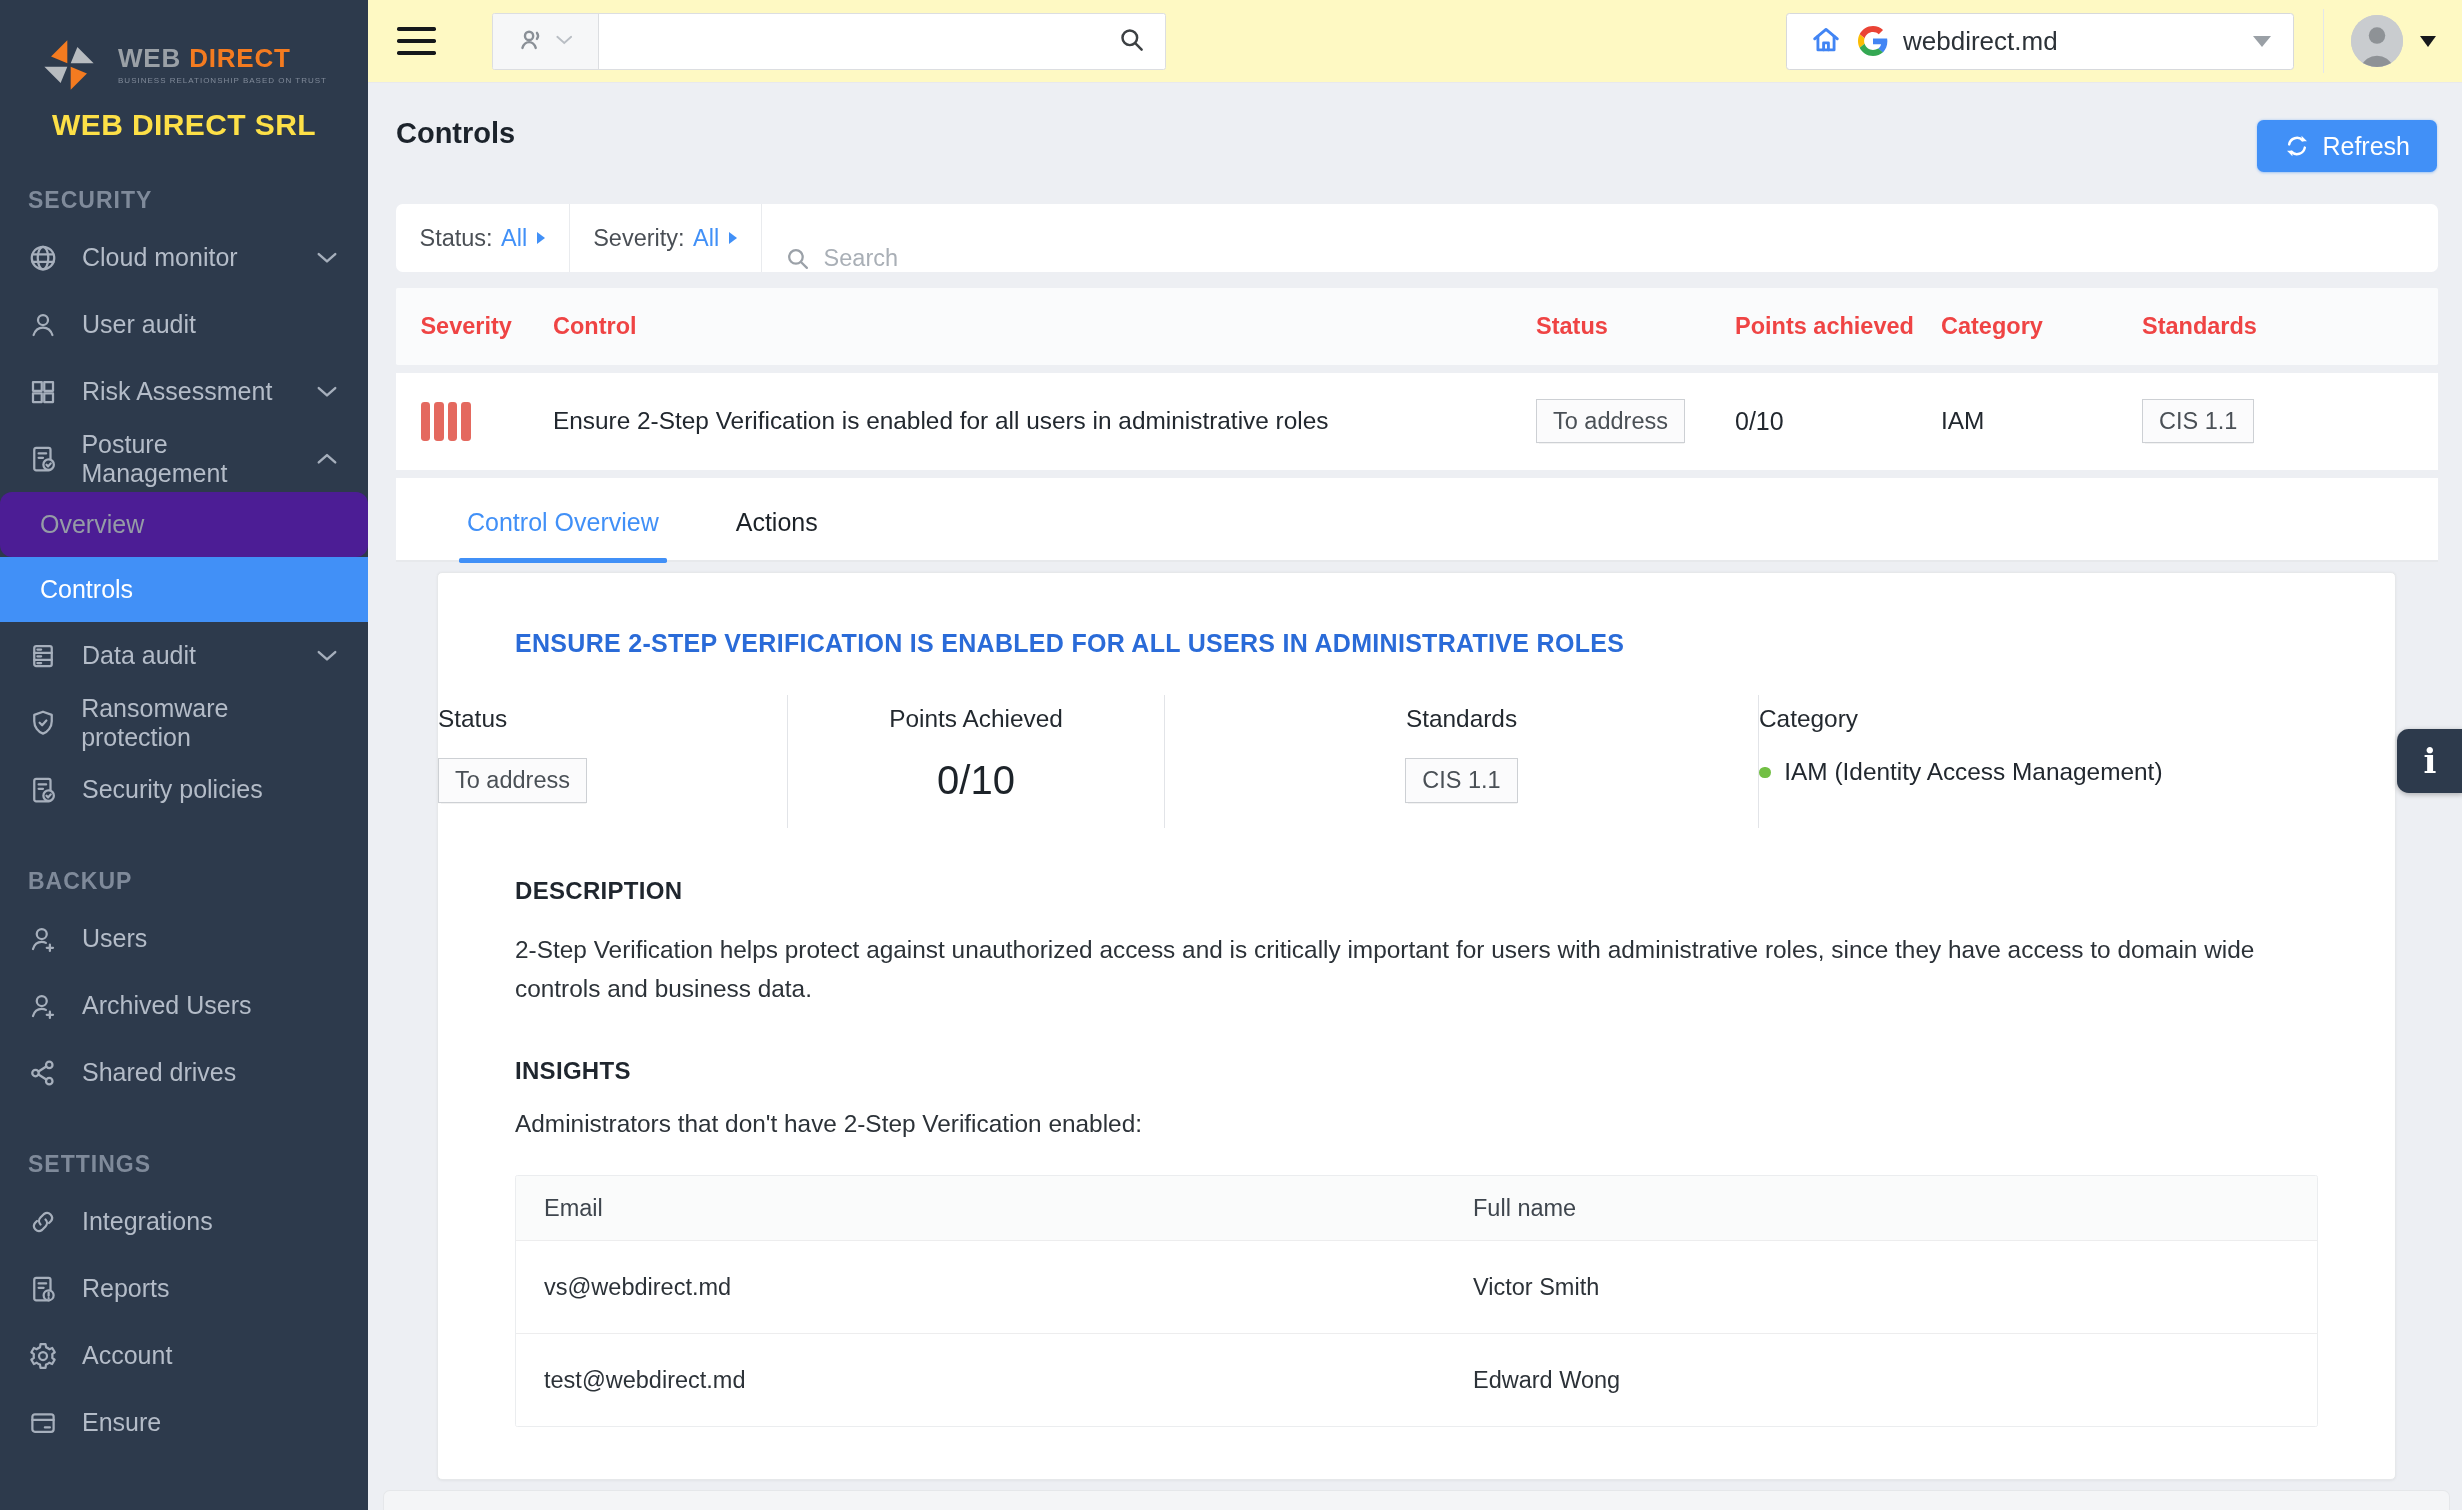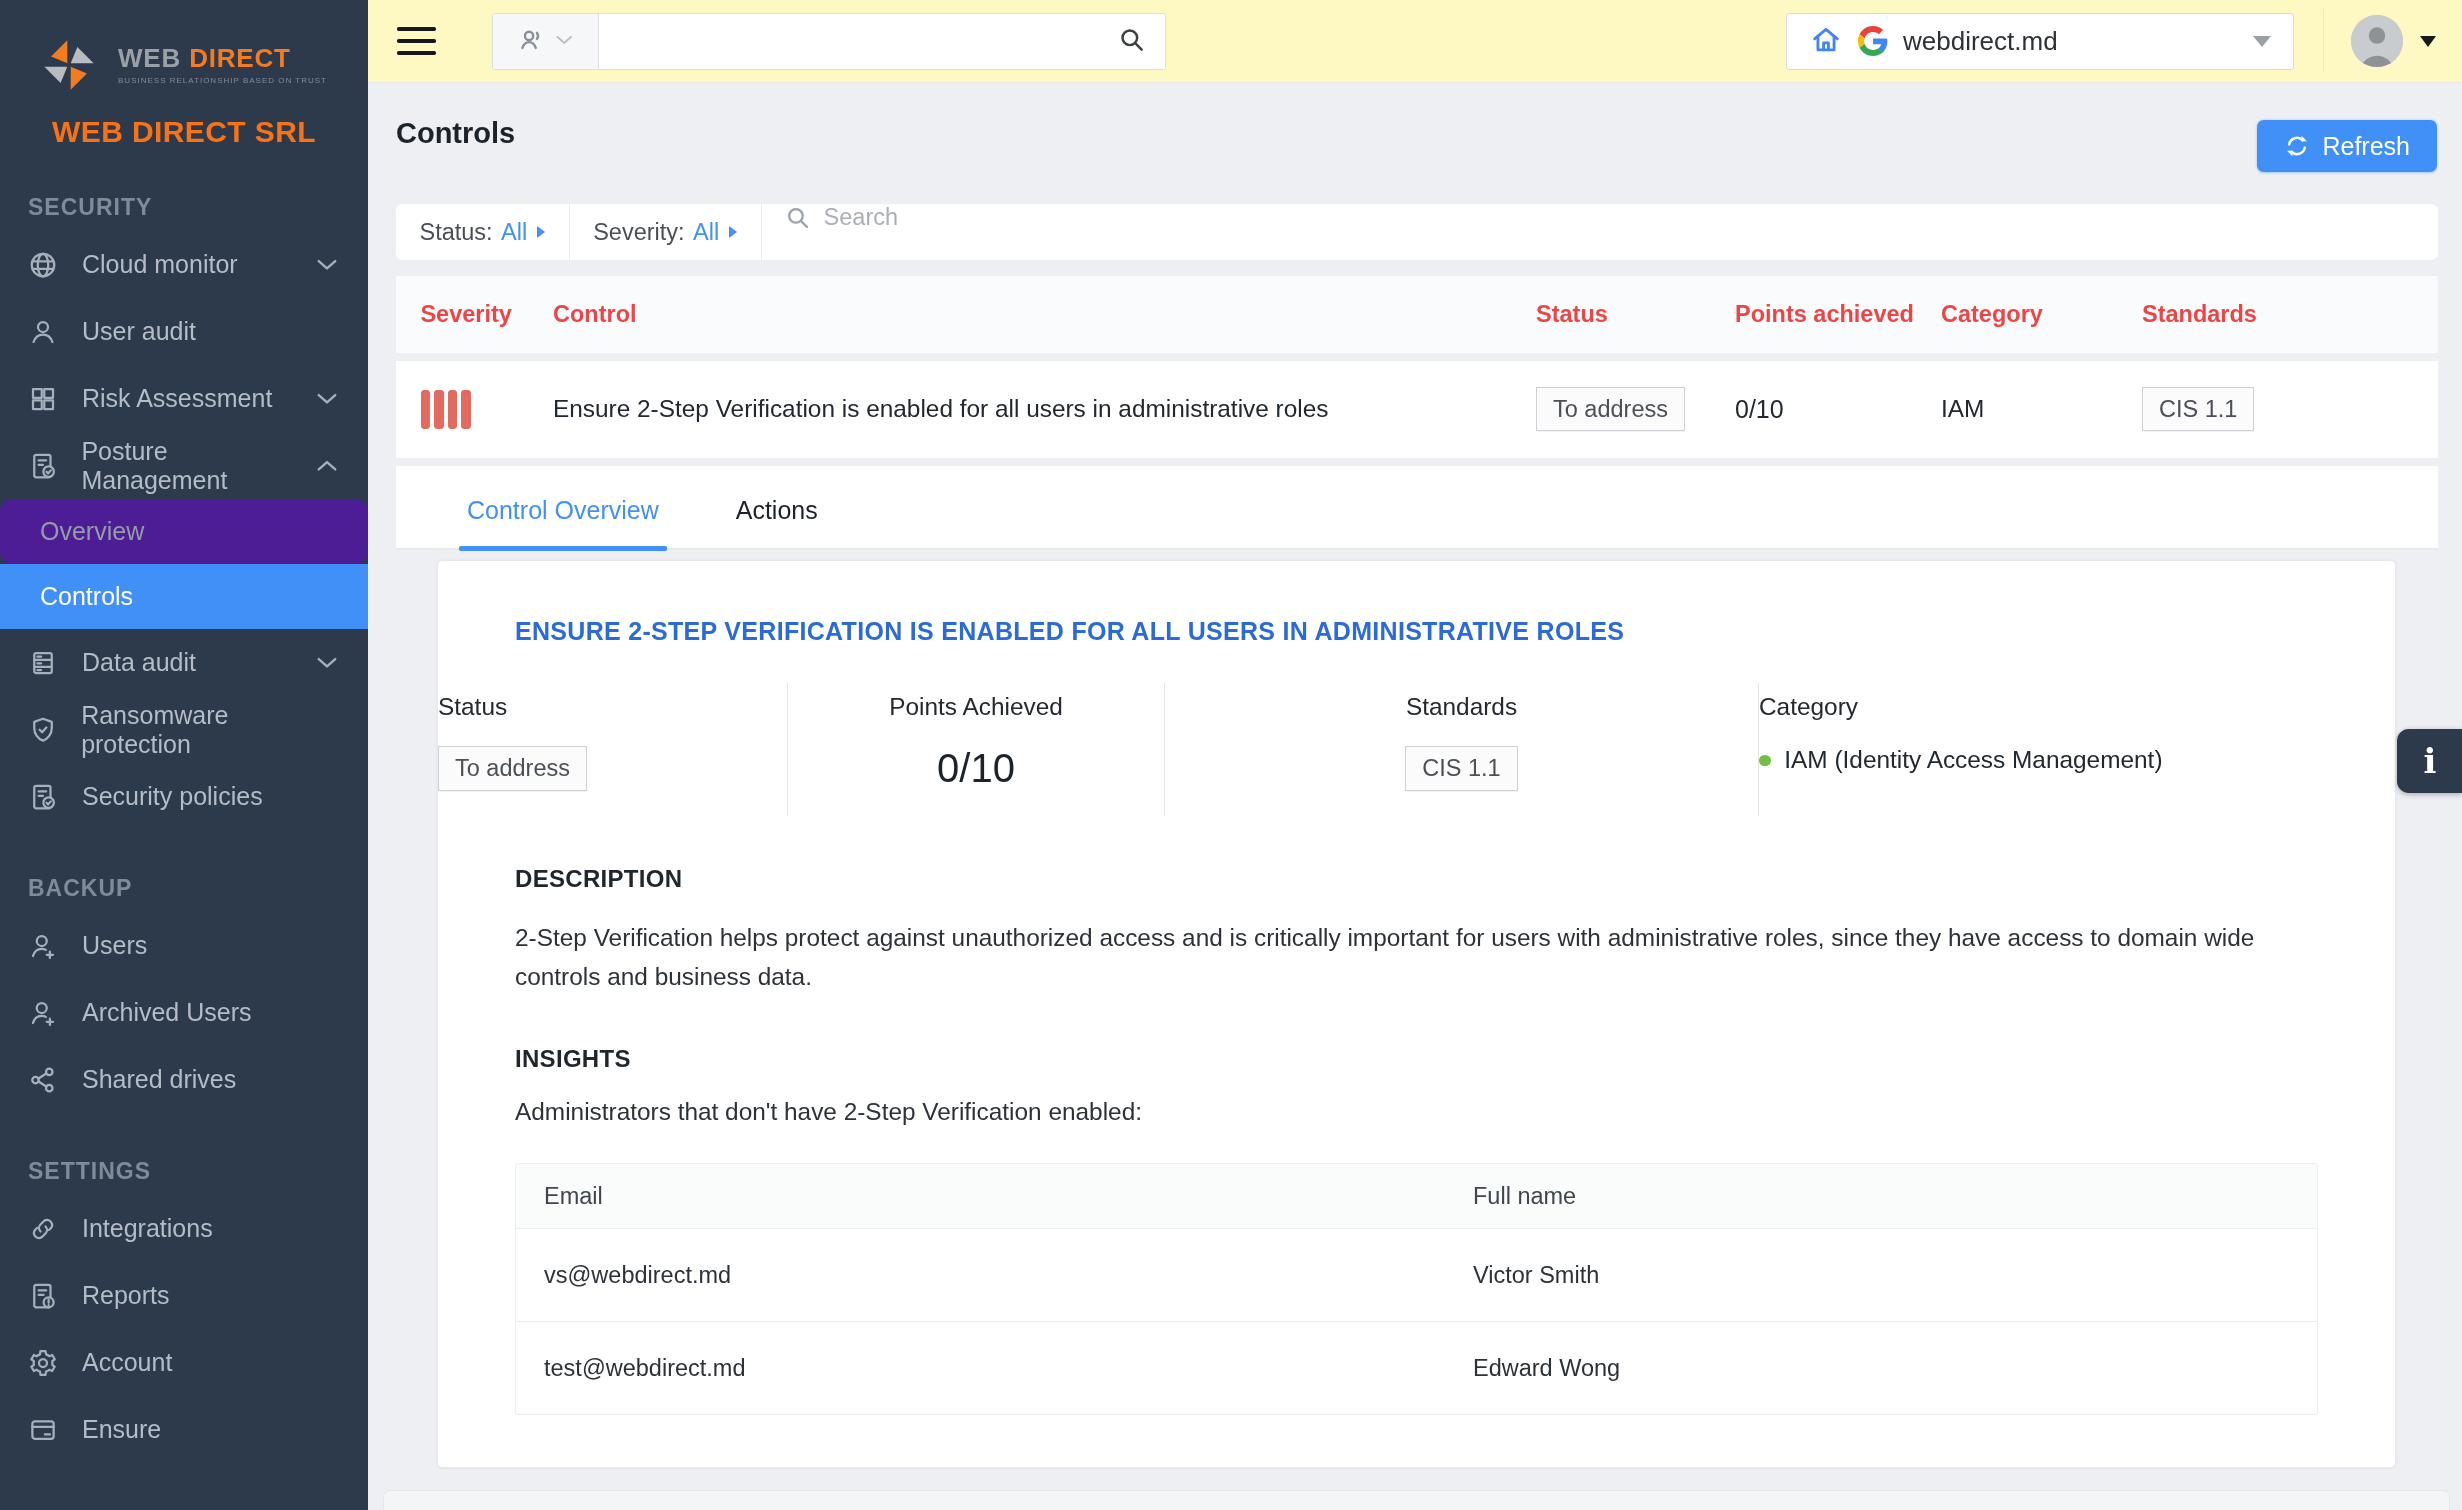--- a/index.html
+++ b/index.html
@@ -9,21 +9,21 @@
 
   
   .sidebar { width:368px; min-width:368px; height:100%; background:#2d3a4c; overflow:hidden; }
   .logo-block { margin-top:37px; display:flex; justify-content:center; align-items:center; gap:21px; }
   .logo-mark svg { width:56px; height:56px; display:block; }
   .logo-words { line-height:1; }
   .logo-line { font-size:26px; font-weight:bold; letter-spacing:0.8px; }
   .logo-web { color:#9aa0a6; }
   .logo-direct { color:#f47b20; }
   .logo-tagline { font-size:8px; color:#808a99; letter-spacing:1px; margin-top:6.7px; }
-  .company { text-align:center; margin-top:22px; font-size:30px; font-weight:bold; color:#f97316; letter-spacing:0.4px; }
+  .company { text-align:center; margin-top:15px; font-size:30px; font-weight:bold; color:#fde047; letter-spacing:0.4px; }
   .section-title { margin:45px 0 10px 28px; font-size:23px; font-weight:bold; color:#7f8a9a; letter-spacing:1px; }
   .nav-item { height:67px; display:flex; align-items:center; padding:0 30px 0 28px; color:#b4bcc8; font-size:25px; cursor:pointer; }
   .nav-item .nicon { width:32px; margin-right:22px; display:flex; }
   .nav-item .nicon svg { width:30px; height:30px; stroke:#a6afbc; fill:none; stroke-width:1.8; stroke-linecap:round; stroke-linejoin:round; }
   .nav-item .chev { margin-left:auto; display:flex; }
   .nav-item .chev svg { width:22px; height:13.5px; stroke:#a6afbc; fill:none; stroke-width:2.6; stroke-linecap:round; stroke-linejoin:round; }
   .sub-item { height:65px; display:flex; align-items:center; padding-left:40px; font-size:25px; cursor:pointer; }
   .sub-item.dim { background:#4c1d95; color:#959ca6;border-radius:12px; }
   .sub-item.active { background:#4190f7; color:#ffffff; }
 
@@ -51,21 +51,21 @@
   .avatar { width:52px; height:52px; border-radius:50%; overflow:hidden; background:#c9cccf; cursor:pointer; }
   .avatar svg { width:52px; height:52px; display:block; }
   .caret-black { width:0; height:0; border-left:8.4px solid transparent; border-right:8.4px solid transparent; border-top:11px solid #17191c; cursor:pointer; }
 
   
   .content { padding:0 25px 0 28px; position:relative; flex:1; }
   .page-title { margin-top:35px; font-size:29px; font-weight:bold; color:#1c232b; }
   .refresh-btn { position:absolute; top:38px; right:26px; height:52px; padding:0 27px; background:#4190f7; color:#fff; font-size:25px; border:none; border-radius:6.7px; display:flex; align-items:center; gap:12.6px; cursor:pointer; font-family:inherit; box-shadow:0 0.8px 2.5px rgba(65,144,247,.45); }
   .refresh-btn svg { width:26px; height:26px; }
 
-  .filterbar { margin-top:54px; height:56px; background:#fff; border-radius:6.7px; display:flex; align-items:flex-start; overflow:hidden; }
+  .filterbar { margin-top:54px; height:68px; background:#fff; border-radius:6.7px; display:flex; align-items:flex-end; overflow:hidden; }
   .fseg { height:100%; display:flex; align-items:center; padding:0 23.5px; border-right:0.8px solid #e9ebee; font-size:23.5px; color:#4a4f55; cursor:pointer; white-space:nowrap; }
   .fseg .fval { color:#4190f7; margin-left:8.4px; }
   .arrow-blue { width:0; height:0; border-top:6.7px solid transparent; border-bottom:6.7px solid transparent; border-left:8.4px solid #4190f7; margin-left:10px; }
   .fsearch { flex:1; display:flex; align-items:center; gap:13.5px; padding:0 23.5px; }
   .fsearch svg { width:25px; height:25px; stroke:#9ba1a8; fill:none; stroke-width:2.2; stroke-linecap:round; }
   .fsearch input { flex:1; border:none; outline:none; font-size:23.5px; color:#333; background:transparent; font-family:inherit; }
   .fsearch input::placeholder { color:#a9afb6; }
 
   
   .ctable-head { margin-top:16px; height:77px; background:#fafbfc; border-radius:1.7px; display:grid; grid-template-columns:157px 983px 199px 206px 201px 1fr; align-items:center; font-size:23.5px; font-weight:600; color:#ef4444; }

